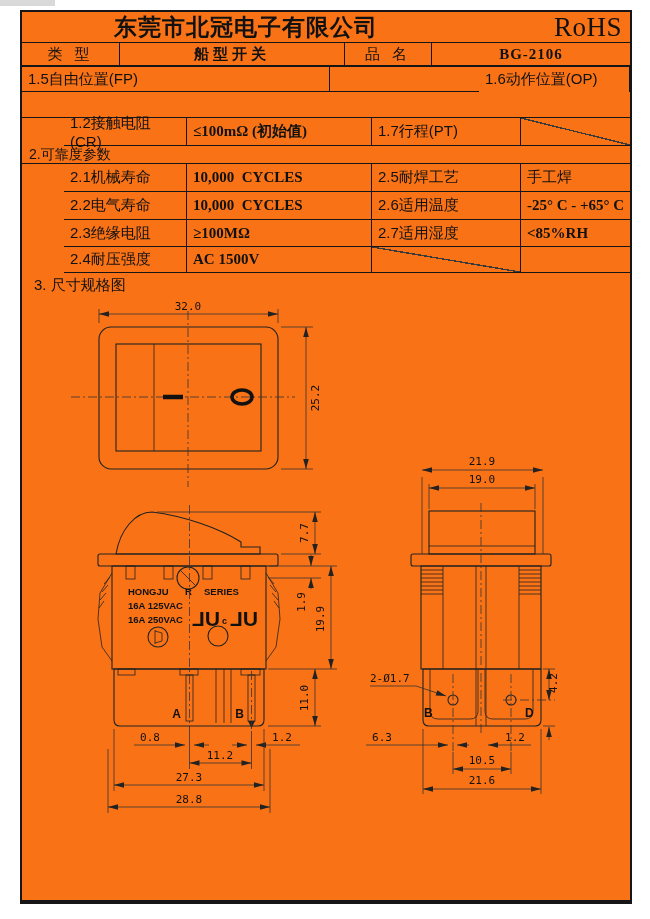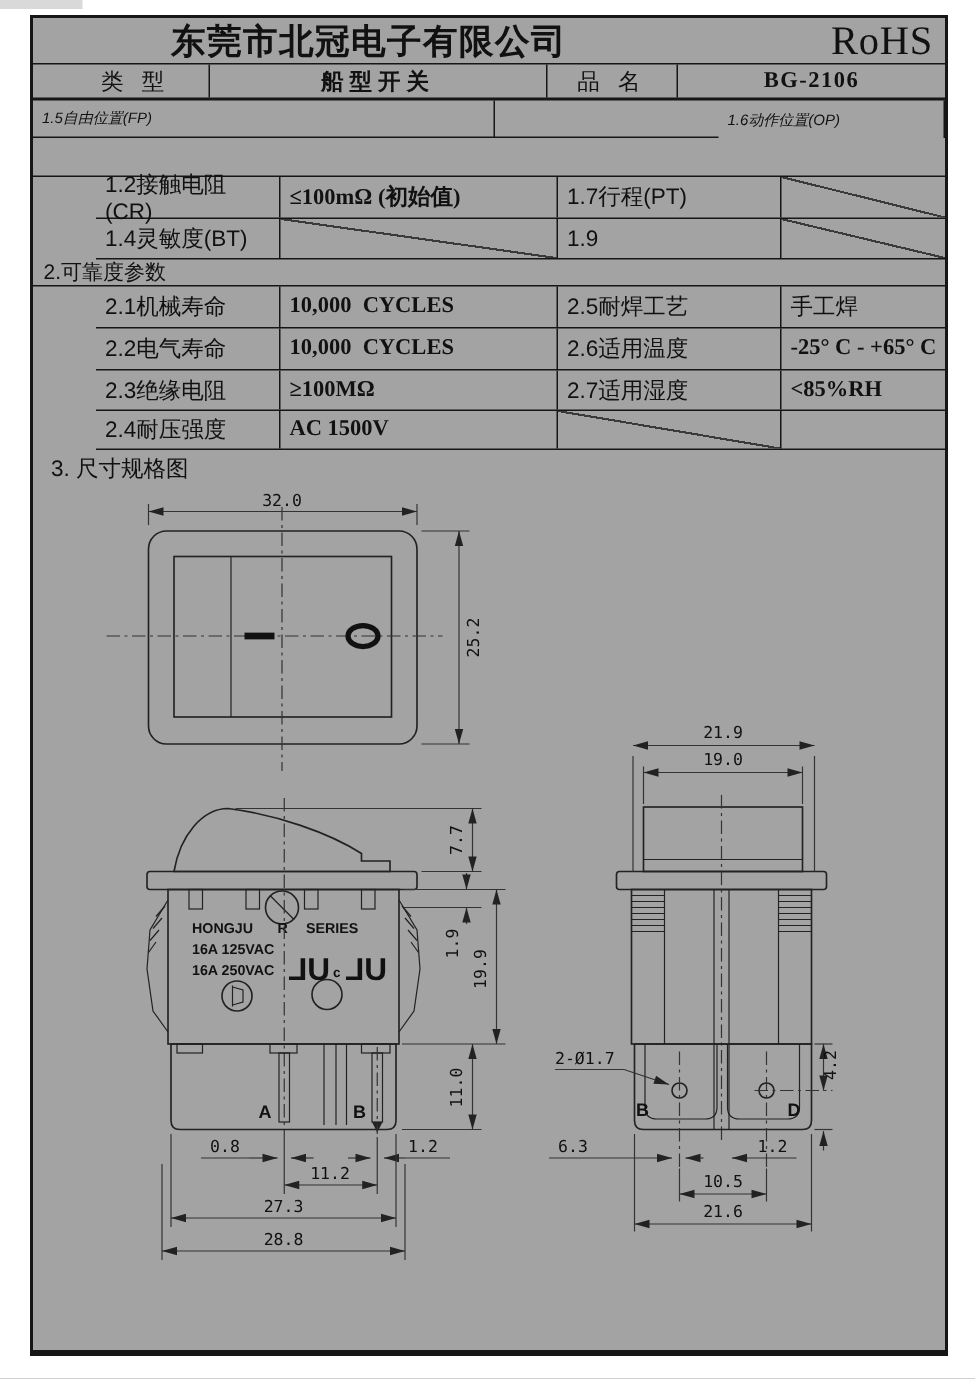--- a/index.html
+++ b/index.html
@@ -5,54 +5,54 @@
   html,body{margin:0;padding:0;}
   body{
     width:650px;height:919px;position:relative;background:#ffffff;
     font-family:"Liberation Sans","DejaVu Sans",sans-serif;color:#111;
     overflow:hidden;
   }
   .artifact{position:absolute;left:0;top:0;width:55px;height:6px;background:#d9d9d9;}
   .sheet{
     position:absolute;left:20px;top:10px;width:612px;height:894px;
     border:2px solid #161616;border-bottom:4px solid #161616;box-sizing:border-box;
-    background:#a3a3a3;
+    background:#f97316;
   }
   
   .hrow{height:30px;border-bottom:1px solid #161616;display:flex;align-items:center;position:relative;}
   .company{
     margin-left:92px;font-size:23px;font-weight:600;letter-spacing:1px;
     font-family:"Liberation Serif","DejaVu Serif",serif;white-space:pre;
   }
   .rohs{
     position:absolute;right:8px;top:0;height:30px;display:flex;align-items:center;
     font-family:"Liberation Serif","DejaVu Serif",serif;font-size:27px;letter-spacing:0.5px;
   }
-  .trow{height:22px;border-bottom:2px solid #161616;display:grid;grid-template-columns:98px 225px 87px 1fr;padding-left:20px;}
+  .trow{height:22px;border-bottom:2px solid #161616;display:grid;grid-template-columns:98px 225px 87px 1fr;}
   .trow>div{border-right:1px solid #161616;display:flex;align-items:center;justify-content:center;
     font-size:15px;letter-spacing:4px;}
   .trow>div:last-child{border-right:none;letter-spacing:1px;}
   .tval{font-weight:bold;font-family:"Liberation Serif","DejaVu Serif",serif;font-size:16px;}
   
   .sectitle{height:26px;border-bottom:1px solid #161616;display:flex;align-items:center;
     padding-left:7px;font-size:15px;}
   .sectitle.short{height:17px;font-size:14px;}
   .sec3{height:24px;display:flex;align-items:center;padding-left:12px;font-size:15px;}
   .gr{display:grid;grid-template-columns:308px 149px 1fr;}
   .gr .merged{grid-row:span 2;border-right:1px solid #161616;padding:3px 6px;font-size:15px;}
   .gr .merged .rv{margin-left:48px;margin-top:2px;}
   .gr .lbl{border-right:1px solid #161616;}
   .gr>div{height:25px;box-sizing:border-box;}
   .gr .sub{border-bottom:1px solid #161616;}
   .gr{border-bottom:1px solid #161616;}
   .row4{display:grid;grid-template-columns:123px 185px 149px 1fr;border-bottom:1px solid #161616;margin-left:42px;}
   .row4>div{box-sizing:border-box;display:flex;align-items:center;padding:0 6px;font-size:15px;}
   .row4>div:nth-child(-n+3){border-right:1px solid #161616;}
   .h27>div{height:27px;} .h26>div{height:26px;} .h25>div{height:25px;}
-  .cellc{display:flex;align-items:center;padding:0 6px;font-size:10px;font-style:italic;}
+  .cellc{display:flex;align-items:center;padding:0 6px;font-size:15px;}
   .val{font-weight:bold;font-family:"Liberation Serif","DejaVu Serif",serif;white-space:pre;font-size:15px;}
   .diag{background:linear-gradient(to right top,
       transparent calc(50% - 0.7px), #3a3a3a calc(50% - 0.7px),
       #3a3a3a calc(50% + 0.7px), transparent calc(50% + 0.7px));}
   
   svg{display:block;}
   svg text{fill:#111;font-family:"DejaVu Sans Mono","Liberation Mono",monospace;font-size:11px;}
   svg text.lab{font-family:"Liberation Sans",sans-serif;font-weight:bold;font-size:12px;}
   svg text.mk{font-family:"Liberation Sans",sans-serif;font-weight:bold;font-size:9.5px;}
   svg text.ul{font-family:"Liberation Sans",sans-serif;font-weight:bold;font-size:21px;}
@@ -86,26 +86,20 @@
     <div class="lbl sub cellc">1.5自由位置(FP)</div>
     <div class="sub"></div>
     <div class="lbl cellc">1.6动作位置(OP)</div>
     <div></div>
   </div>
 
   <div class="row4 h27">
     <div>1.2接触电阻(CR)</div>
     <div class="val">≤100mΩ (初始值)</div>
     <div>1.7行程(PT)</div>
-    <div class="diag"></div>
-  </div>
-  <div class="row4 h26">
-    <div>1.4灵敏度(BT)</div>
-    <div class="diag"></div>
-    <div>1.9</div>
     <div class="diag"></div>
   </div>
 
   <div class="sectitle short">2.可靠度参数</div>
 
   <div class="row4 h27">
     <div>2.1机械寿命</div>
     <div class="val">10,000  CYCLES</div>
     <div>2.5耐焊工艺</div>
     <div>手工焊</div>

